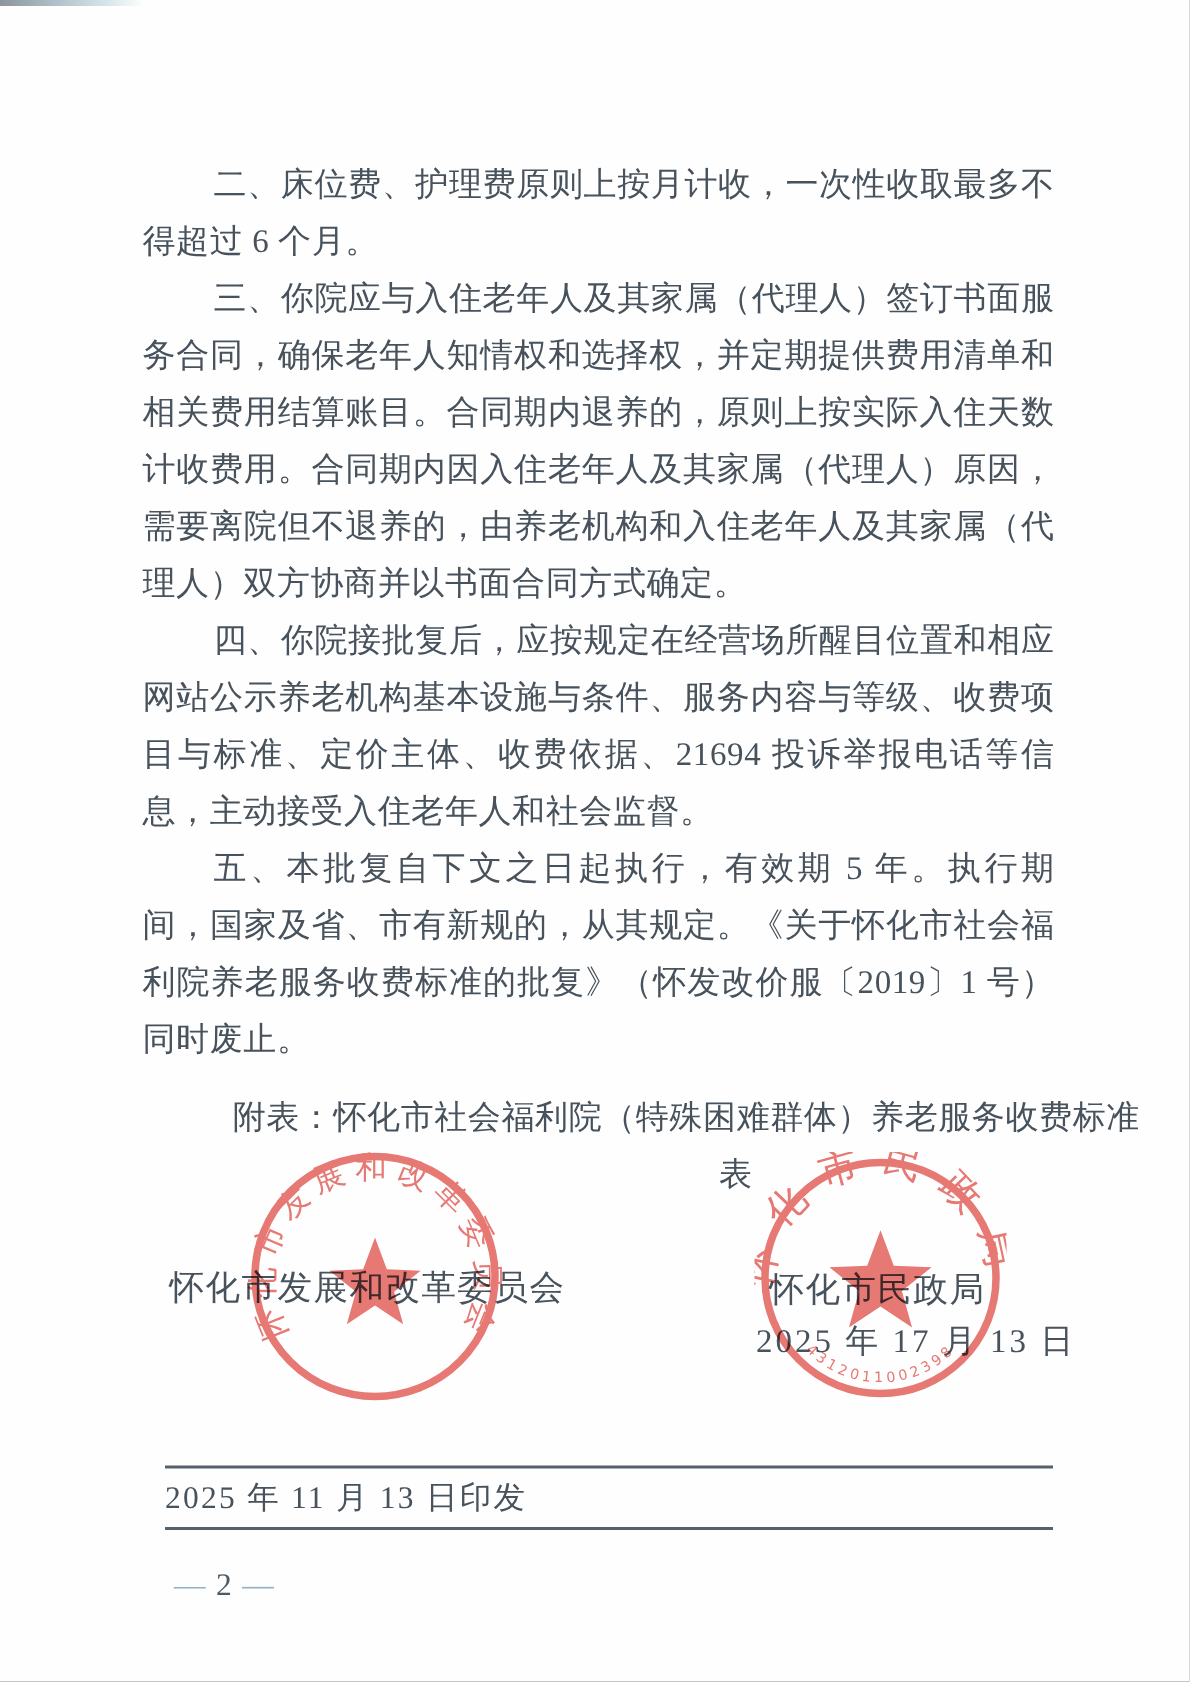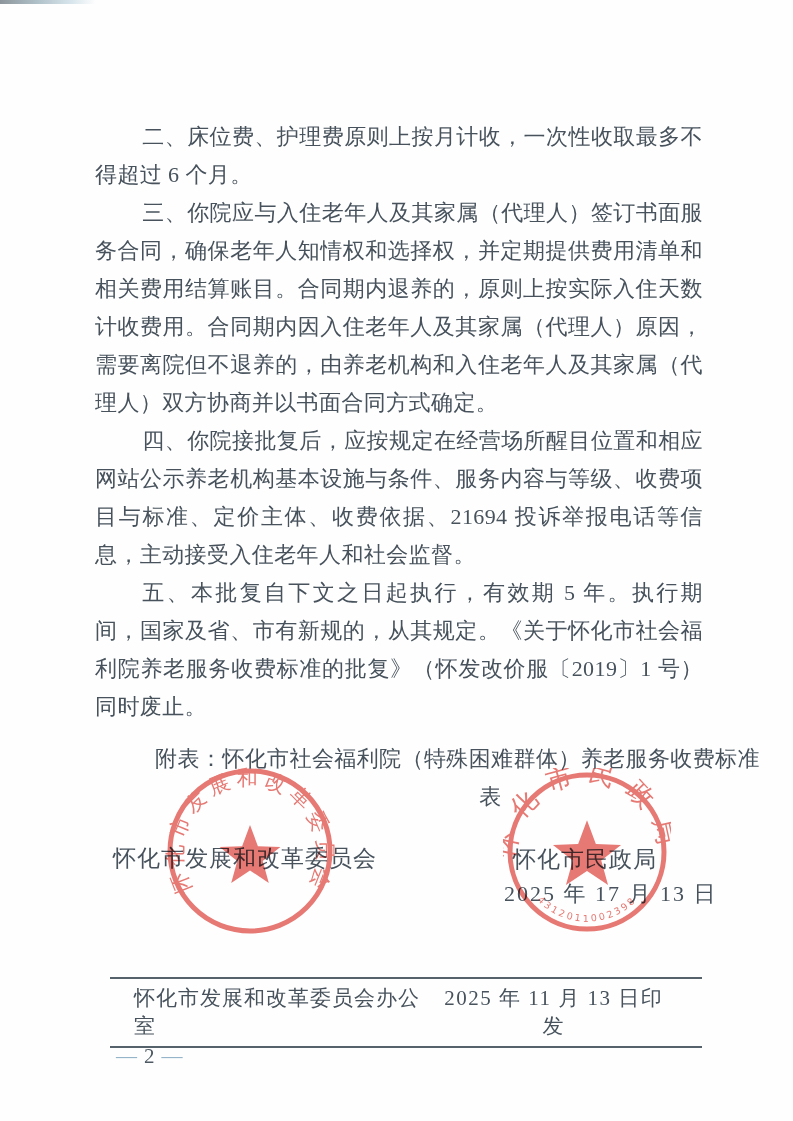--- a/index.html
+++ b/index.html
@@ -15,21 +15,21 @@
   }
   .scan-artifact {
     position: absolute; left: 0; top: 0;
     width: 96px; height: 4px;
     background: linear-gradient(90deg,#6f7b82,#9fb3bd 40%,#cfe0e8 75%,rgba(255,255,255,0));
     opacity: .8;
   }
   
   .body-text {
     position: absolute;
-    left: 95px; top: 118px;
+    left: 95px; top: 104px;
     width: 608px;
     font-size: 22px;
     line-height: 38px;
     letter-spacing: 0.4px;
     text-align: justify;
   }
   .body-text p { margin: 0; text-indent: 2.15em; }
   .attachment {
     margin-top: 14px;
     margin-left: 51px;
@@ -103,21 +103,20 @@
       <textPath href="#arcR" startOffset="50%" text-anchor="middle">怀化市民政局</textPath>
     </text>
     <path id="arcRcode" d="M -58 38 A 69 69 0 0 0 58 38" fill="none"></path>
     <text font-size="9.5" fill="#e25b54" letter-spacing="2.5" style="font-family:'DejaVu Sans','Liberation Sans',sans-serif;">
       <textPath href="#arcRcode" startOffset="50%" text-anchor="middle">4312011002398</textPath>
     </text>
     <polygon fill="#e25b54" transform="translate(0,4) scale(1.12)" points="0,-32 7.9,-10.8 30.4,-9.9 12.7,4.1 18.8,25.9 0,13.4 -18.8,25.9 -12.7,4.1 -30.4,-9.9 -7.9,-10.8"></polygon>
   </svg>
 
   <div class="footer">
-    <span class="issuer">怀化市发展和改革委员会办公室</span>
     <span class="printdate">2025 年 11 月 13 日印发</span>
   </div>
 
   <div class="page-number">
     <span class="dash">—</span>
     <span class="num">2</span>
     <span class="dash">—</span>
   </div>
 
 </div>

